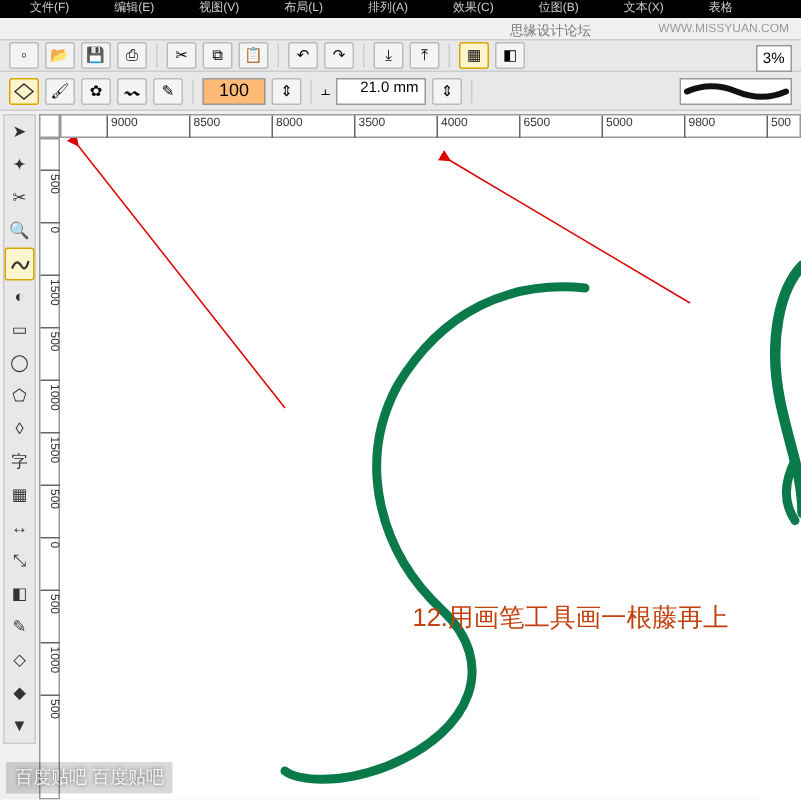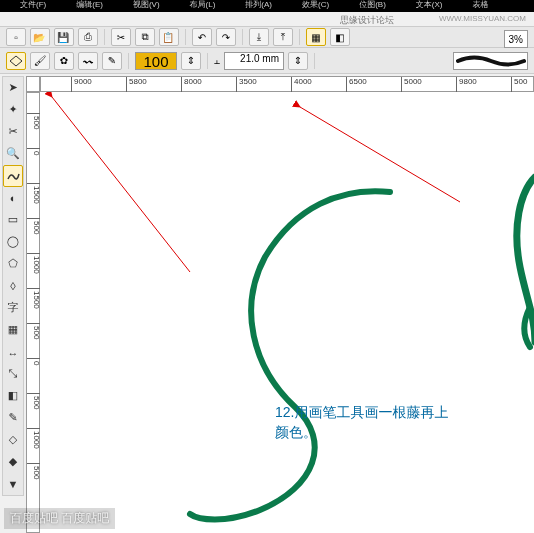--- a/index.html
+++ b/index.html
@@ -11,39 +11,39 @@
 .forum-text { position: absolute; left: 340px; top: 14px; color: #777; font-size: 9px; }
 
 .toolbar1 { background: #e8e8e8; height: 22px; margin-top: 14px; border-top: 1px solid #ccc; border-bottom: 1px solid #ccc; display: flex; align-items: center; padding: 0 6px; gap: 4px; }
 .tb-btn { width: 20px; height: 18px; background: #f4f4f4; border: 1px solid #bbb; border-radius: 2px; display: flex; align-items: center; justify-content: center; font-size: 10px; }
 .tb-btn.active { background: #fff4cc; border-color: #d4a800; }
 .sep { width: 1px; height: 16px; background: #ccc; margin: 0 2px; }
 .dropdown { height: 18px; background: #fff; border: 1px solid #999; font-size: 10px; padding: 0 4px; display: flex; align-items: center; }
 .zoom-box { position: absolute; right: 6px; top: 30px; }
 
 .toolbar2 { background: #e8e8e8; height: 26px; border-bottom: 1px solid #ccc; display: flex; align-items: center; padding: 0 6px; gap: 4px; }
-.num-input { width: 42px; height: 18px; background: #eab308; border: 1px solid #999; font-size: 15px; text-align: center; }
+.num-input { width: 42px; height: 18px; background: #fdba74; border: 1px solid #999; font-size: 12px; text-align: center; }
 .unit-input { width: 60px; height: 18px; background: #fff; border: 1px solid #999; font-size: 10px; text-align: center; padding-left: 11px; }
 .preset-dd { width: 110px; height: 18px; background: #fff; border: 1px solid #999; font-size: 10px; padding: 0 4px; display: flex; align-items: center; }
 .stroke-preview { width: 75px; height: 18px; background: #fff; border: 1px solid #999; display: flex; align-items: center; justify-content: center; position: absolute; right: 6px; }
 .stroke-preview svg { width: 70px; height: 12px; }
 
 .ruler-h { position: absolute; left: 40px; top: 76px; right: 0; height: 16px; background: #fff; border: 1px solid #999; display: flex; }
 .ruler-h .tick { position: absolute; top: 0; font-size: 8px; color: #333; border-left: 1px solid #666; height: 16px; padding-left: 2px; }
 .ruler-corner { position: absolute; left: 26px; top: 76px; width: 14px; height: 16px; background: #fff; border: 1px solid #999; }
 
 .toolbox { position: absolute; left: 2px; top: 76px; width: 22px; background: #e8e8e8; border: 1px solid #ccc; }
 .tool { width: 20px; height: 22px; display: flex; align-items: center; justify-content: center; font-size: 11px; color: #333; border-bottom: 1px solid transparent; }
 .tool.selected { background: #fff4cc; border: 1px solid #d4a800; border-radius: 2px; }
 
 .ruler-v { position: absolute; left: 26px; top: 92px; width: 14px; bottom: 0; background: #fff; border: 1px solid #999; }
 .ruler-v .tick { position: absolute; left: 0; font-size: 8px; color: #333; border-top: 1px solid #666; width: 14px; writing-mode: vertical-rl; padding-top: 2px; }
 
 .canvas { position: absolute; left: 40px; top: 92px; right: 0; bottom: 0; background: #fff; }
-.annotation { position: absolute; color: #0369a1; font-size: 14px; line-height: 20px; }
+.annotation { position: absolute; color: #c2410c; font-size: 17px; line-height: 20px; }
 
 .footer-wm { position: absolute; left: 4px; bottom: 4px; color: rgba(255,255,255,0.85); font-size: 12px; font-weight: normal; text-shadow: 0 0 3px rgba(0,0,0,0.6); background: rgba(0,0,0,0.15); padding: 2px 6px; }
 </style>
 </head>
 <body>
 
 <div class="menubar">
   <span class="menu-item">文件(F)</span>
   <span class="menu-item">编辑(E)</span>
   <span class="menu-item">视图(V)</span>
@@ -100,21 +100,21 @@
   <div class="stroke-preview">
     <svg>
         <path d="M2 6 Q 18 -1 35 6 T 68 6" stroke="#111" stroke-width="4" fill="none" stroke-linecap="round"></path>
       </svg>
   </div>
 </div>
 
 <div class="ruler-corner"></div>
 <div class="ruler-h">
   <span class="tick" style="left:30px">9000</span>
-  <span class="tick" style="left:85px">5800</span>
+  <span class="tick" style="left:85px">8500</span>
   <span class="tick" style="left:140px">8000</span>
   <span class="tick" style="left:195px">3500</span>
   <span class="tick" style="left:250px">4000</span>
   <span class="tick" style="left:305px">6500</span>
   <span class="tick" style="left:360px">5000</span>
   <span class="tick" style="left:415px">9800</span>
   <span class="tick" style="left:470px">500</span>
 </div>
 
 <div class="toolbox">
@@ -170,17 +170,16 @@
   </svg>
 
   <svg width="100%" height="100%" style="position:absolute;left:0;top:0">
     <path d="M 350 100 C 300 95, 255 115, 225 165 C 198 215, 212 275, 255 315 C 292 350, 275 395, 220 418 C 185 432, 158 428, 150 422" stroke="#0b7a4b" stroke-width="6" fill="none" stroke-linecap="round"></path>
     <path d="M 495 85 C 480 100, 472 135, 480 175 C 486 205, 495 225, 495 250" stroke="#0b7a4b" stroke-width="7" fill="none" stroke-linecap="round"></path>
     <path d="M 490 215 C 485 225, 480 240, 490 255" stroke="#0b7a4b" stroke-width="6" fill="none" stroke-linecap="round"></path>
   </svg>
 
   <div class="annotation" style="left:235px;top:310px">
     <div>12.用画笔工具画一根藤再上</div>
-    <div>颜色。</div>
   </div>
 </div>
 
 <div class="footer-wm">百度贴吧  百度贴吧</div>
 
 </body></html>

